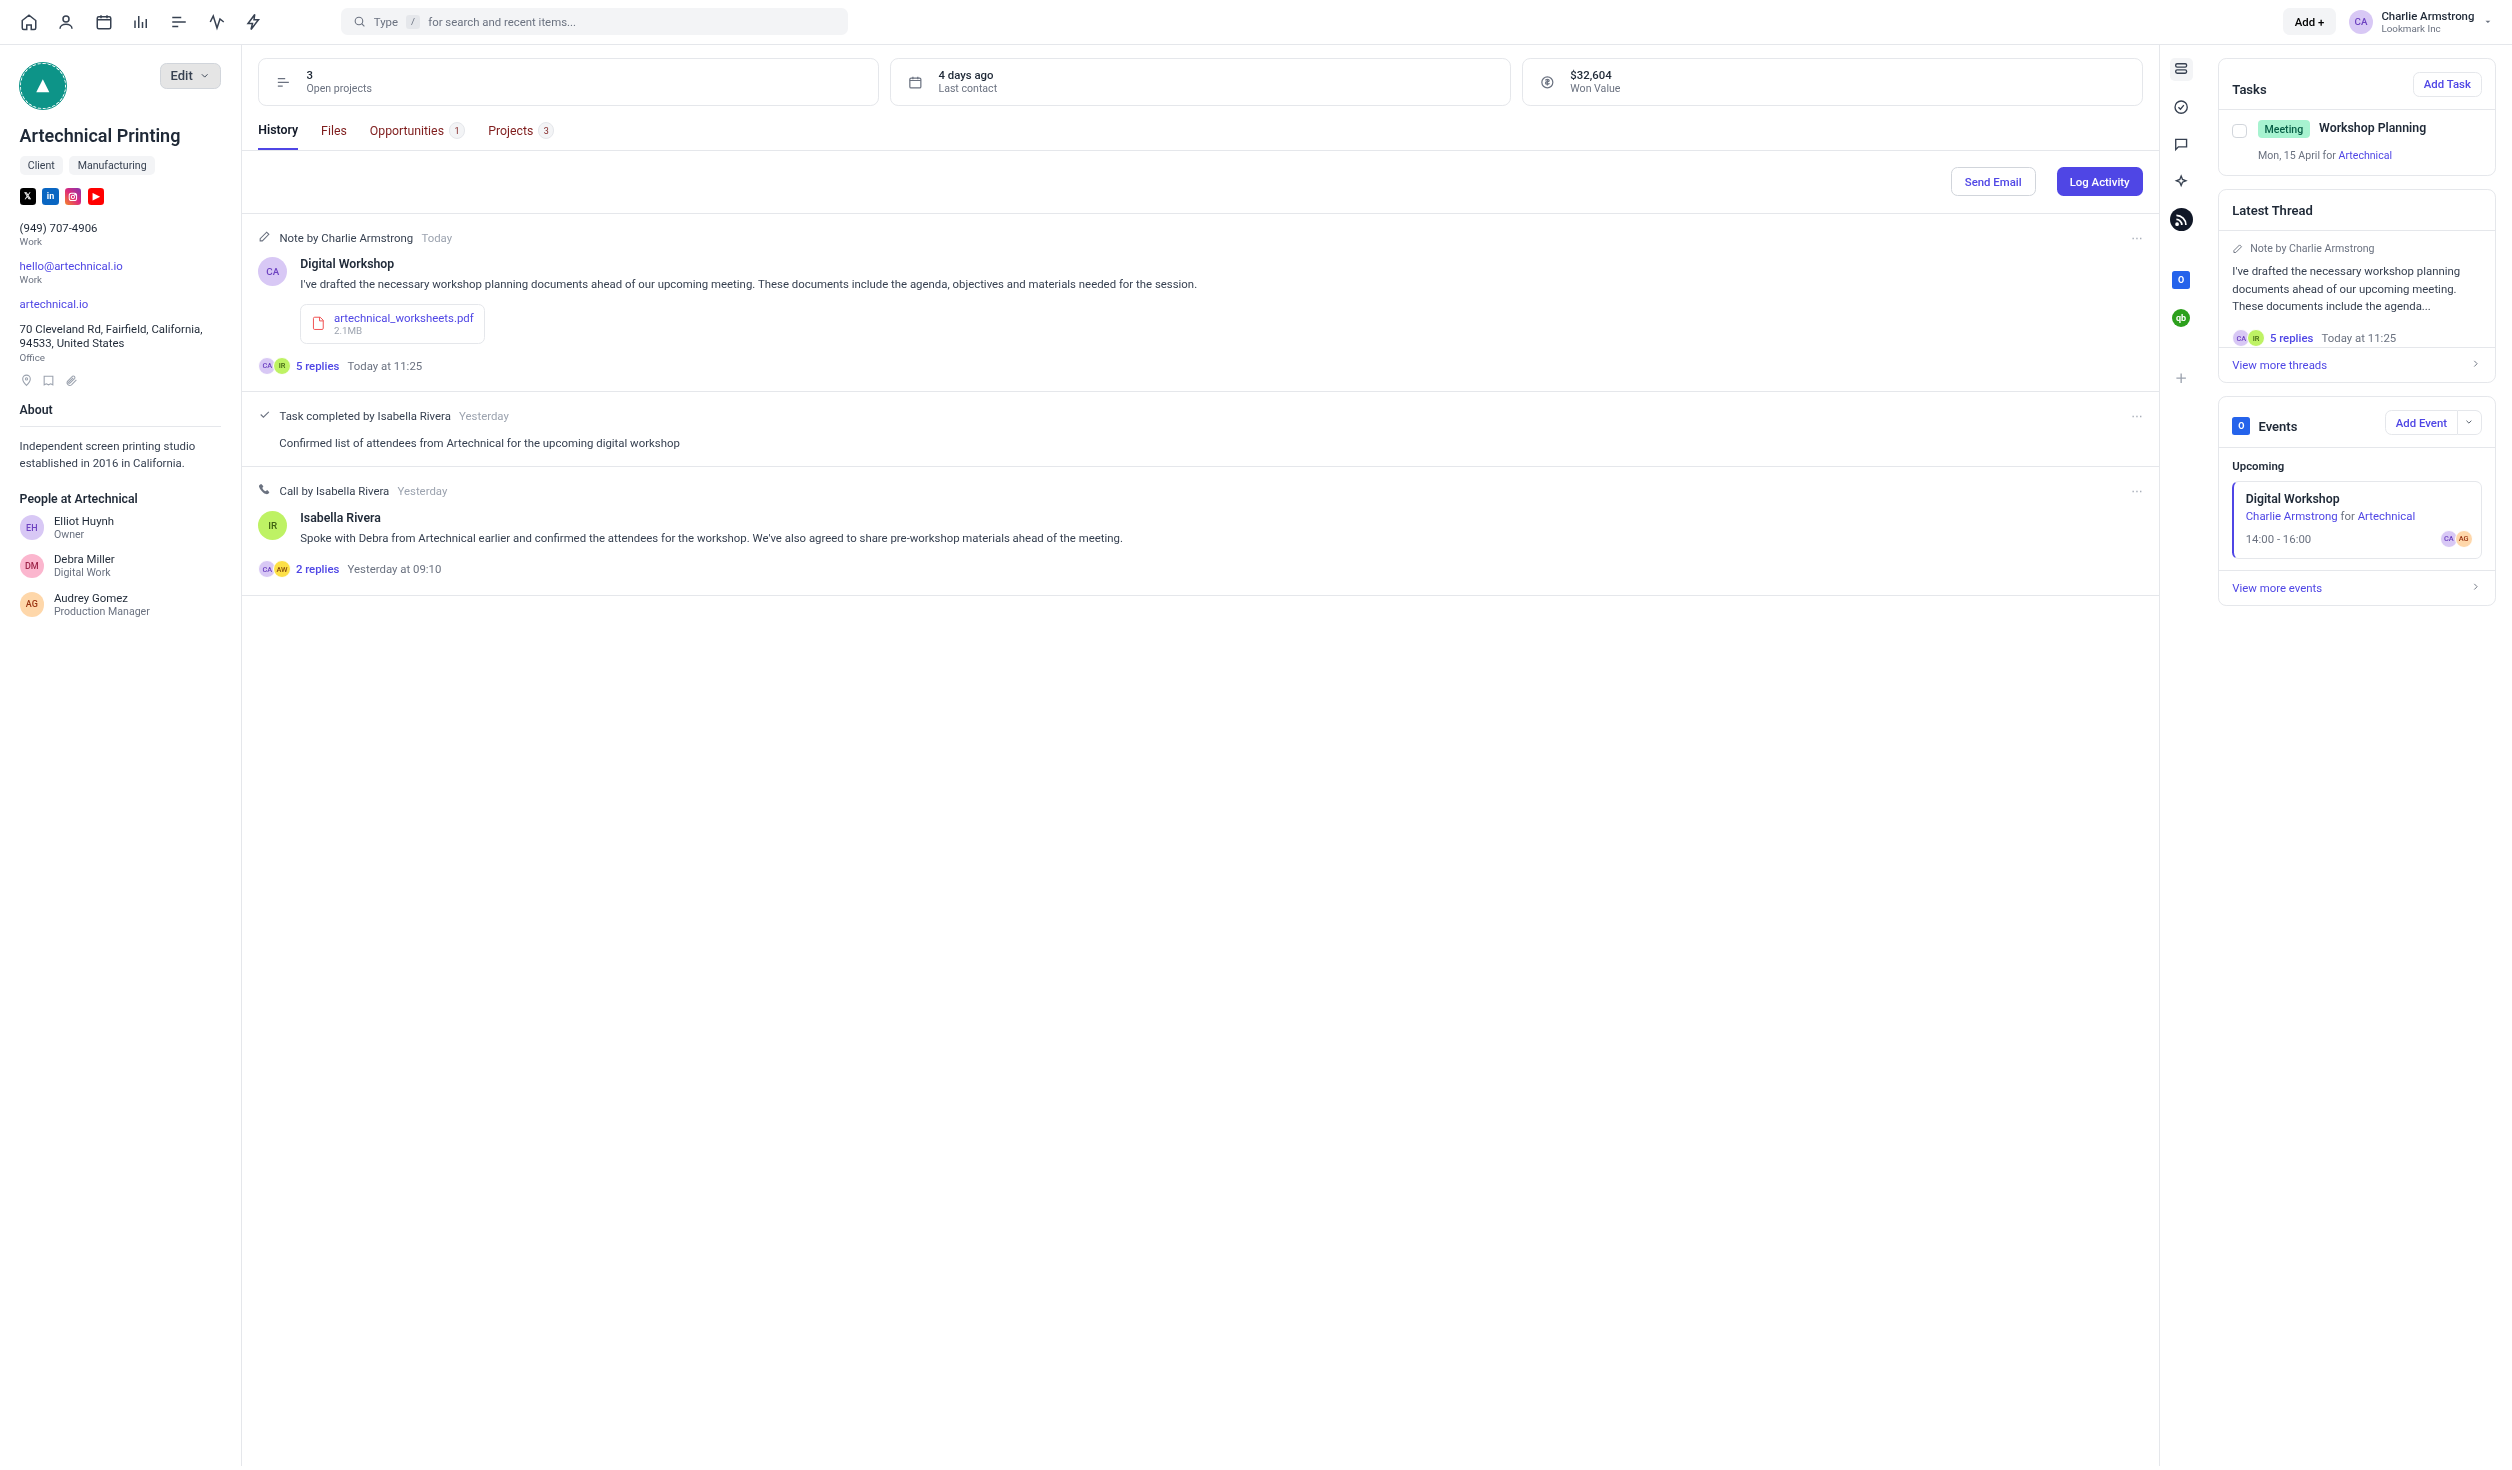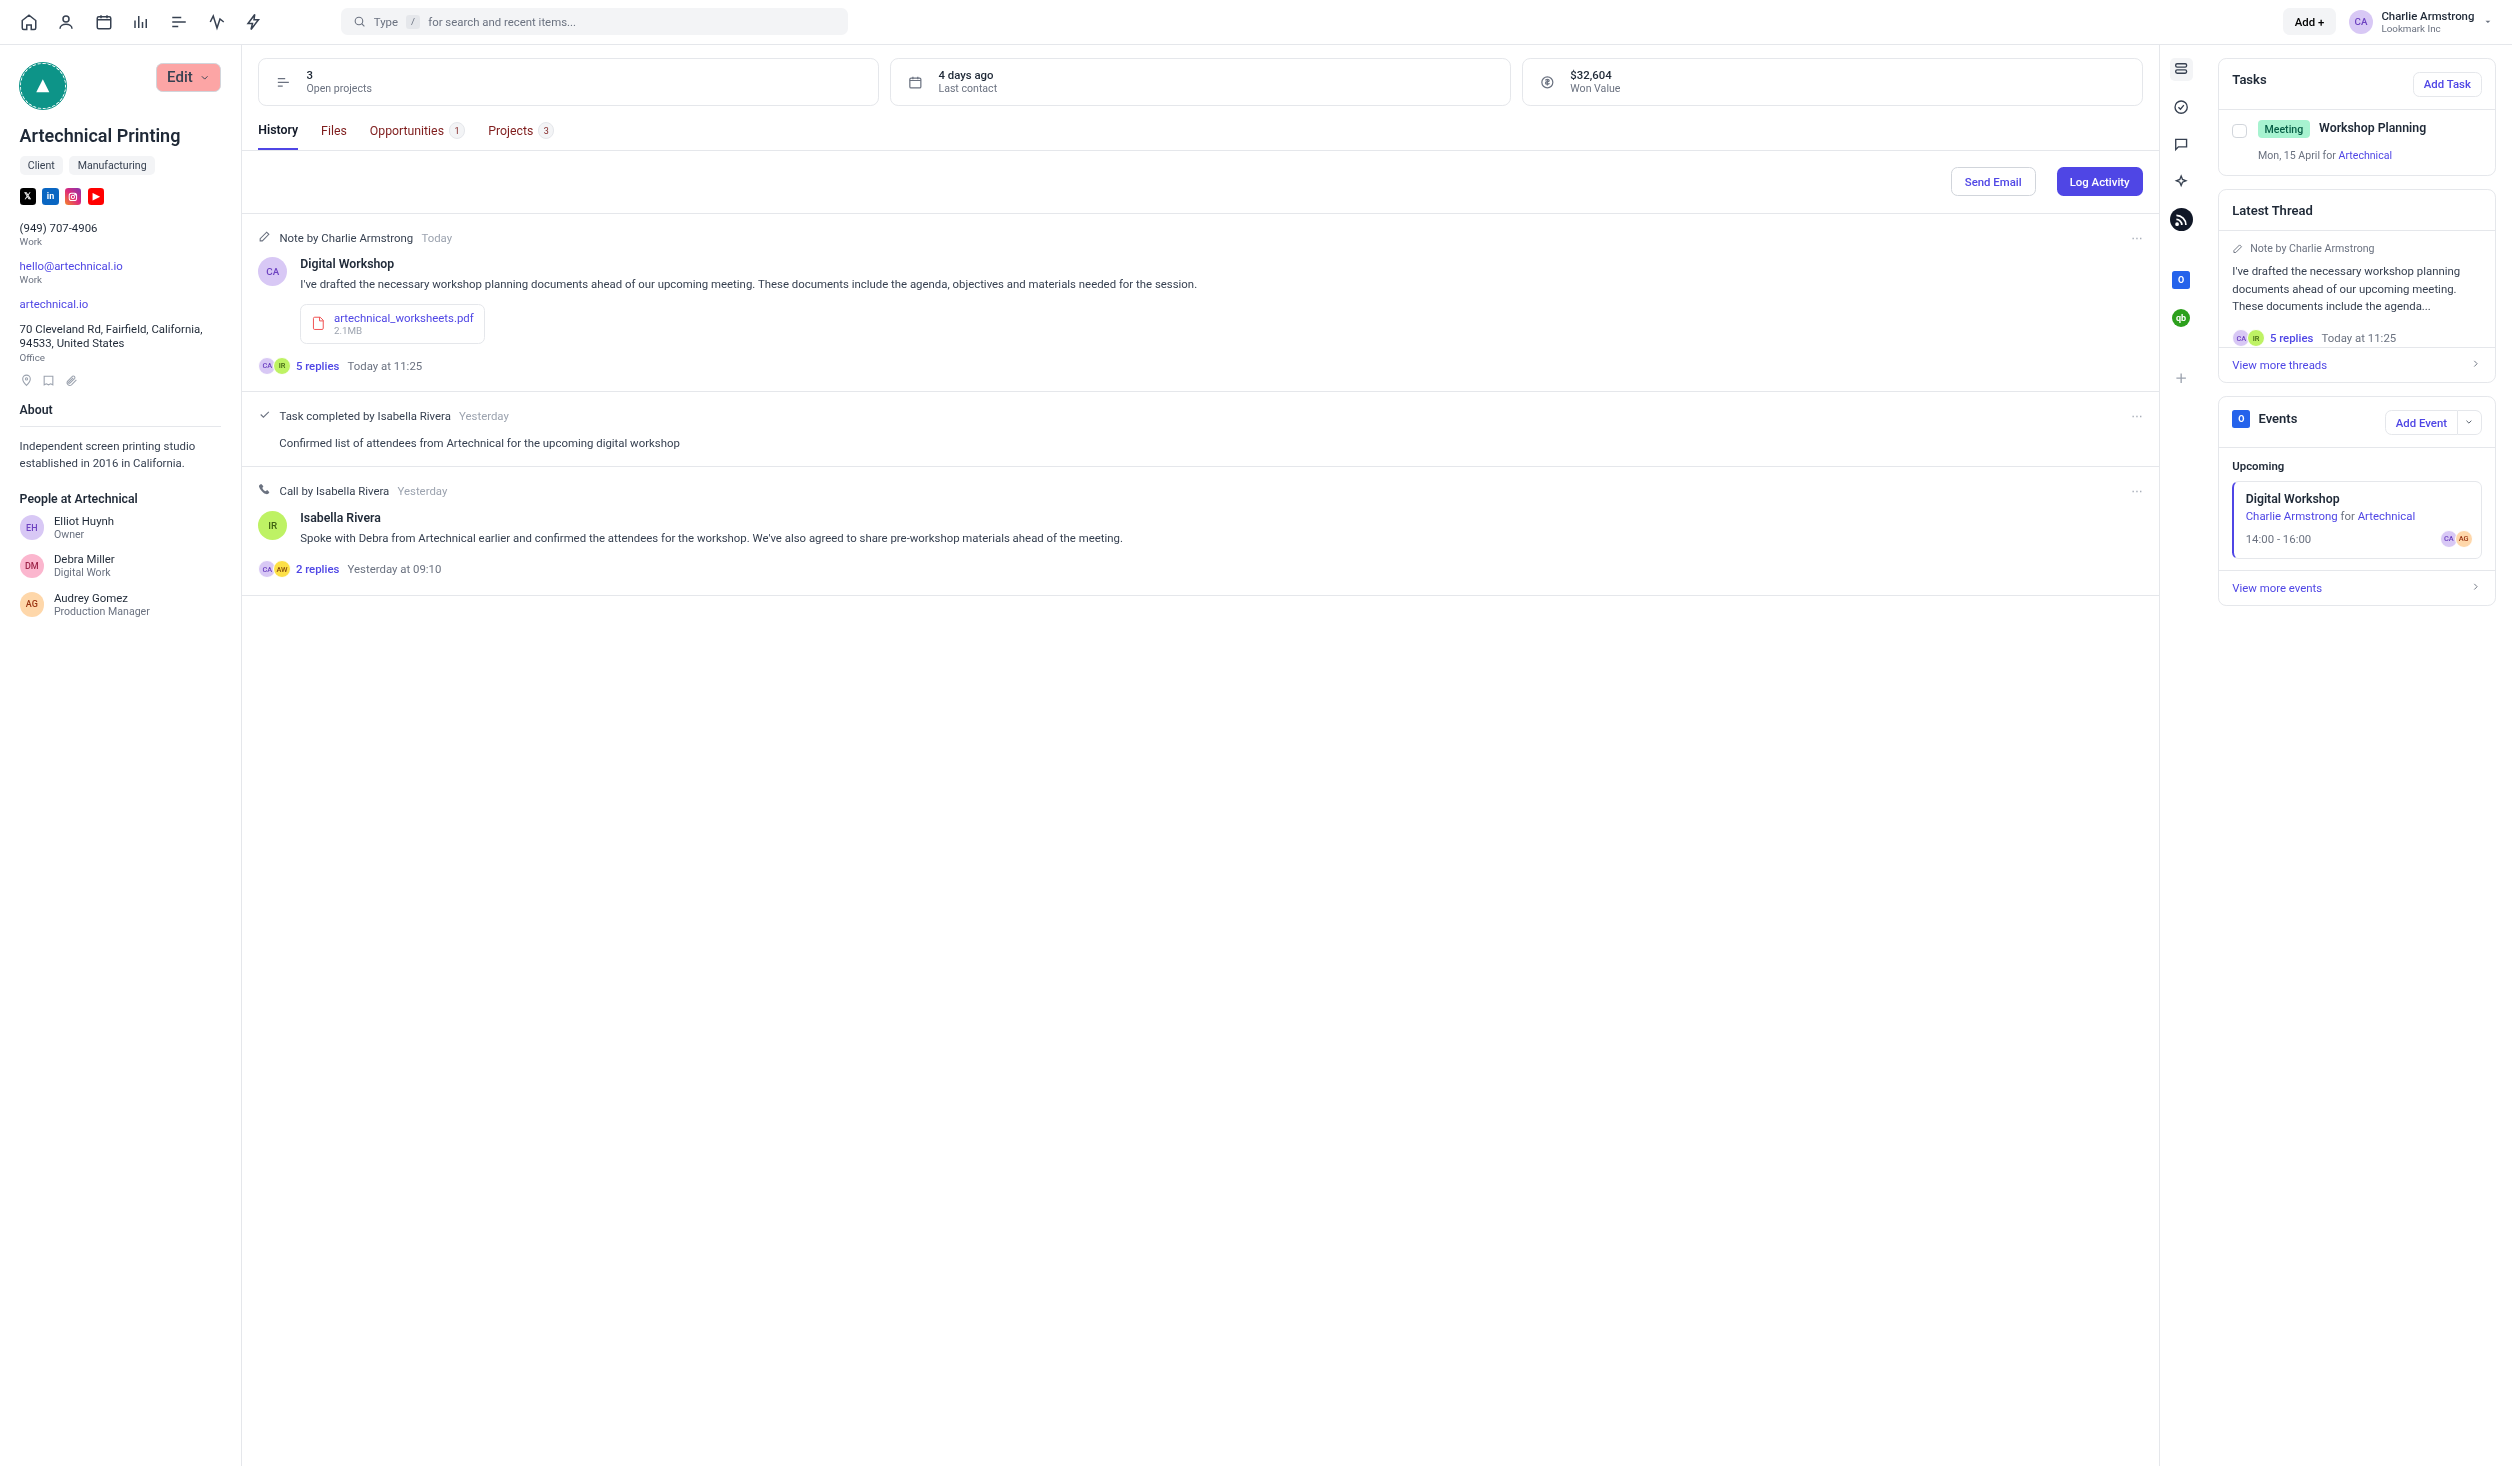--- a/index.html
+++ b/index.html
@@ -14,21 +14,21 @@
 .user-area { display: flex; align-items: center; gap: 8.2px; cursor: pointer; }
 .avatar { width: 24.5px; height: 24.5px; border-radius: 50%; background: #d8c8f5; color: #6d42c1; display: flex; align-items: center; justify-content: center; font-size: 9.8px; font-weight: 500; }
 .user-info .name { font-weight: 500; font-size: 11.4px; }
 .user-info .org { font-size: 9.8px; color: #6b7280; }
 
 .layout { display: flex; min-height: calc(100vh - 49px); }
 
 .left-panel { width: 241px; padding: 18px 19.6px; }
 .company-header { display: flex; align-items: flex-start; justify-content: space-between; margin-bottom: 16.3px; }
 .company-logo { width: 46px; height: 46px; border-radius: 50%; background: #0d9488; border: 1.6px dashed #fff; outline: 1.6px solid #0d9488; display: flex; align-items: center; justify-content: center; }
-.edit-btn { display: flex; align-items: center; gap: 6.5px; border: 0.8px solid #d1d5db; background: #fca5a5; border-radius: 6.5px; padding: 4.9px 9.8px; cursor: pointer; font-size: 15px; color: #374151; font-weight: 500; }
+.edit-btn { display: flex; align-items: center; gap: 6.5px; border: 0.8px solid #d1d5db; background: #e5e5e5; border-radius: 6.5px; padding: 4.9px 9.8px; cursor: pointer; font-size: 13px; color: #374151; font-weight: 500; }
 .company-name { font-size: 18px; font-weight: 600; margin-bottom: 9.8px; }
 .tags { display: flex; gap: 6.5px; margin-bottom: 13px; }
 .tag { background: #f3f4f6; padding: 3.3px 8.2px; border-radius: 4.9px; font-size: 10.6px; color: #374151; }
 .socials { display: flex; gap: 6.5px; margin-bottom: 16.3px; }
 .social-icon { width: 16.3px; height: 16.3px; border-radius: 3.3px; display: flex; align-items: center; justify-content: center; color: #fff; font-size: 9px; font-weight: bold; }
 .contact-line { margin-bottom: 1.6px; }
 .contact-sub { font-size: 9.8px; color: #6b7280; margin-bottom: 11.4px; }
 .link { color: #4f46e5; cursor: pointer; }
 .mini-icons { display: flex; gap: 9.8px; color: #9ca3af; margin-bottom: 16.3px; }
 .section-title { font-weight: 600; font-size: 12.3px; margin-bottom: 8.2px; }
@@ -70,21 +70,21 @@
 .avatar-stack .avatar.sm { width: 18px; height: 18px; font-size: 7.4px; margin-right: -3.3px; border: 0.8px solid #fff; }
 .replies-link { color: #4f46e5; cursor: pointer; font-weight: 500; }
 .replies-time { color: #6b7280; }
 
 .rail { width: 42px; display: flex; flex-direction: column; align-items: center; padding-top: 13px; gap: 14.7px; }
 .rail-icon { width: 23px; height: 23px; display: flex; align-items: center; justify-content: center; cursor: pointer; border-radius: 4.9px; }
 .rail-icon svg { width: 16.3px; height: 16.3px; }
 
 .right-panel { width: 310px; padding: 13px 16.3px; }
 .card { border: 0.8px solid #e5e7eb; border-radius: 8.2px; padding: 13px; margin-bottom: 13px; }
-.card-head { display: flex; align-items: flex-start; justify-content: space-between; margin-bottom: 11.4px; }
+.card-head { display: flex; align-items: flex-end; justify-content: space-between; margin-bottom: 11.4px; }
 .card-head h3 { font-size: 13px; font-weight: 600; }
 .card-head .add-link { color: #4f46e5; cursor: pointer; font-size: 11.4px; border: 0.8px solid #e5e7eb; padding: 4.9px 9.8px; border-radius: 6.5px; font-weight: 500; }
 .card hr { border: none; border-top: 0.8px solid #e5e7eb; margin: 0 -13px 11.4px; }
 .task-item { display: flex; gap: 11px; align-items: flex-start; }
 .checkbox { width: 14.7px; height: 14.7px; border: 1.2px solid #d1d5db; border-radius: 4.1px; margin-top: 2.5px; cursor: pointer; flex-shrink: 0; }
 .badge-meeting { background: #a7f3d0; color: #065f46; padding: 2.5px 6.5px; border-radius: 4.1px; font-size: 10.6px; font-weight: 500; }
 .task-title { font-weight: 600; font-size: 12.3px; }
 .task-sub { font-size: 10.6px; color: #6b7280; margin-top: 14px; }
 .thread-note { display: flex; align-items: center; gap: 6.5px; color: #6b7280; font-size: 10.6px; margin-bottom: 8.2px; }
 .thread-text { color: #374151; line-height: 1.55; font-size: 11.4px; margin-bottom: 9.8px; }

